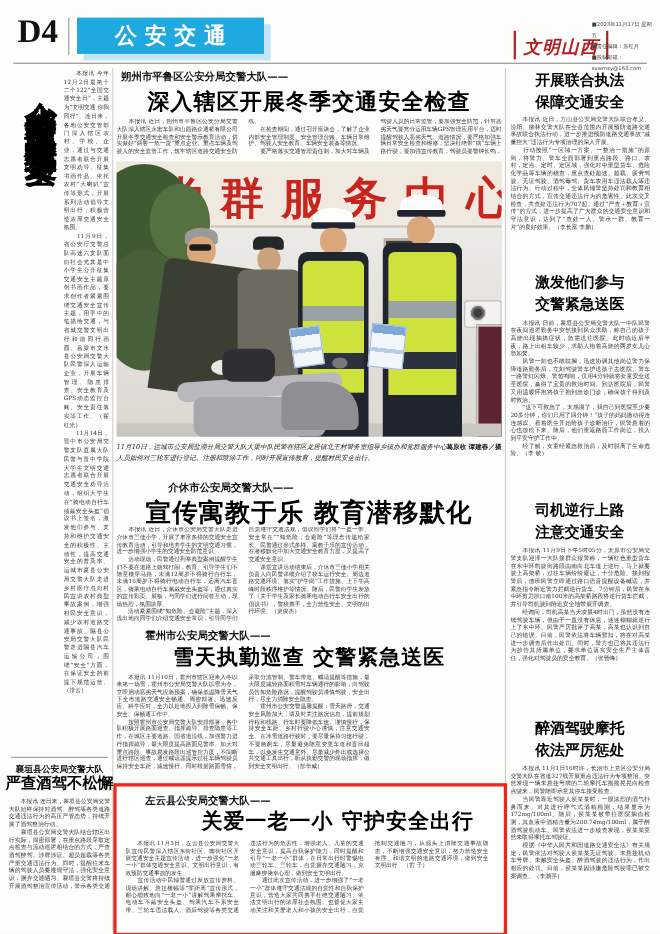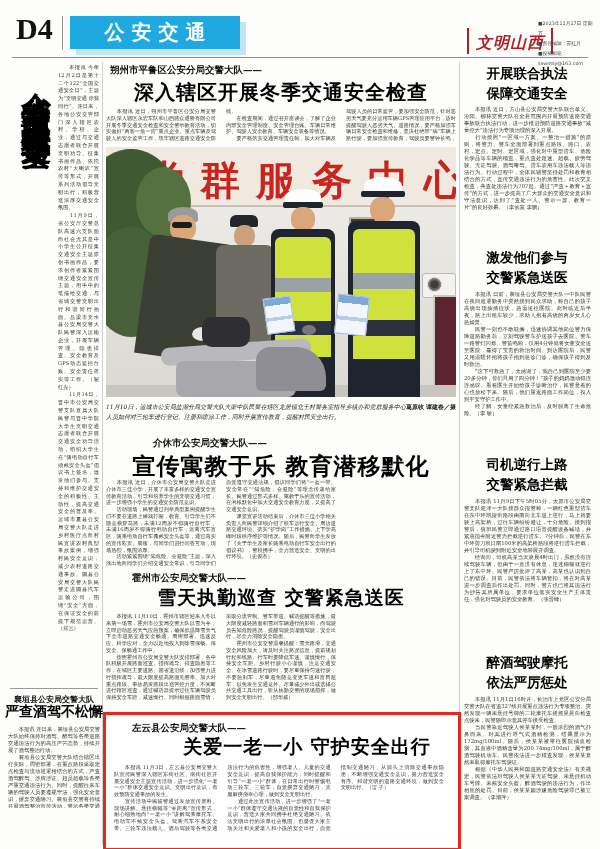--- a/index.html
+++ b/index.html
@@ -209,21 +209,21 @@
     <div>激发他们参与</div>
     <div>交警紧急送医</div>
   </div>
   <div class="body-one" style="left:464px;top:291px;width:127px;height:156px;">　　本报讯 日前，襄垣县公安局交警大队一中队民警在夜间巡逻勤务中突然接到民众求助，称自己的孩子高烧出现抽搐症状，急需送往医院。此时临近后半夜，路上出租车较少，求助人抱着高烧的两岁女儿心急如焚。
 　　民警一刻也不敢耽搁，迅速协调其他岗位警力保障道路勤务后，立刻驾驶警车护送孩子去医院。警车一路警灯闪烁、警笛鸣响，仅用4分钟就将女童安全送至医院，赢得了宝贵的救治时间。到达医院后，民警又用温暖怀抱将孩子抱到急诊门诊，确保孩子得到及时救治。
 　　“这下可救急了，太感谢了，我自己到医院至少要20多分钟，你们只用了四分钟！”孩子的妈妈激动得连连感叹。看着医生开始给孩子诊断治疗，民警悬着的心也放松下来。随后，他们重返路面工作岗位，投入到平安守护工作中。
 　　经了解，女童经紧急救治后，及时脱离了生命危险。（李 敏）</div>
 
   <div class="r-head" style="top:455px;">
     <div>司机逆行上路</div>
-    <div>交警紧急拦截</div>
+    <div>注意交通安全</div>
   </div>
   <div class="body-one" style="left:464px;top:498px;width:127px;height:148px;">　　本报讯 11月9日下午5时05分，太原市公安局交警支队迎泽一大队接群众报警称，一辆红色重型货车在东中环凯旋街路段由南向北车道上逆行，马上就要驶上高架桥，过往车辆纷纷避让，十分危险。接到报警后，值班民警立即通过路口语音提醒设备喊话，并紧急指令附近警力拦截逆行货车。7分钟后，民警在东中环剪刀坝口南100米的高架桥路段将逆行货车拦截，并引导司机驶到附近安全地带展开调查。
 　　经询问，司机高某当天凌晨4时出门，虽然没有连续驾驶车辆，但由于一直没有休息，迷迷糊糊就逆行上了东中环。民警严厉批评了高某，高某也认识到自己的错误。目前，民警依法将车辆暂扣，将在对高某进一步调查后作出处罚。同时，警方也已将其违法行为抄告其所属单位，要求单位落实安全生产主体责任，强化对驾驶员的安全教育。（张晋峰）</div>
 
   <div class="r-head" style="top:653px;">
     <div>醉酒驾驶摩托</div>
     <div>依法严厉惩处</div>
   </div>
   <div class="body-one" style="left:464px;top:696px;width:127px;height:146px;">　　本报讯 11月1日16时许，长治市上党区公安分局交警大队在省道327线开展重点违法行为专项整治。突然发现一辆未悬挂号牌的二轮摩托车摇摇晃晃向检查点驶来，民警随即示意其停车接受检查。
 　　当民警靠近驾驶人侯某某时，一股浓烈的酒气扑鼻而来。对其进行呼气式酒精检测，结果显示为172mg/100ml。随后，侯某某被带往医院抽血检测，其血液中酒精含量为200.74mg/100ml，属于醉酒驾驶机动车。民警依法进一步核查发现，侯某某竟然未取得摩托车驾驶证。

